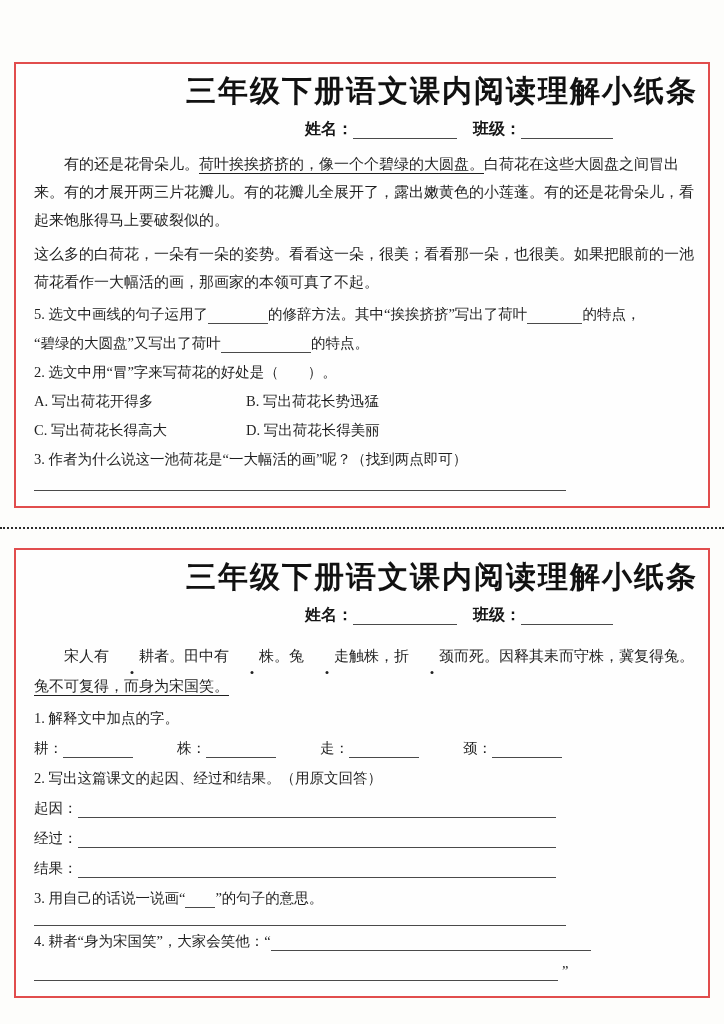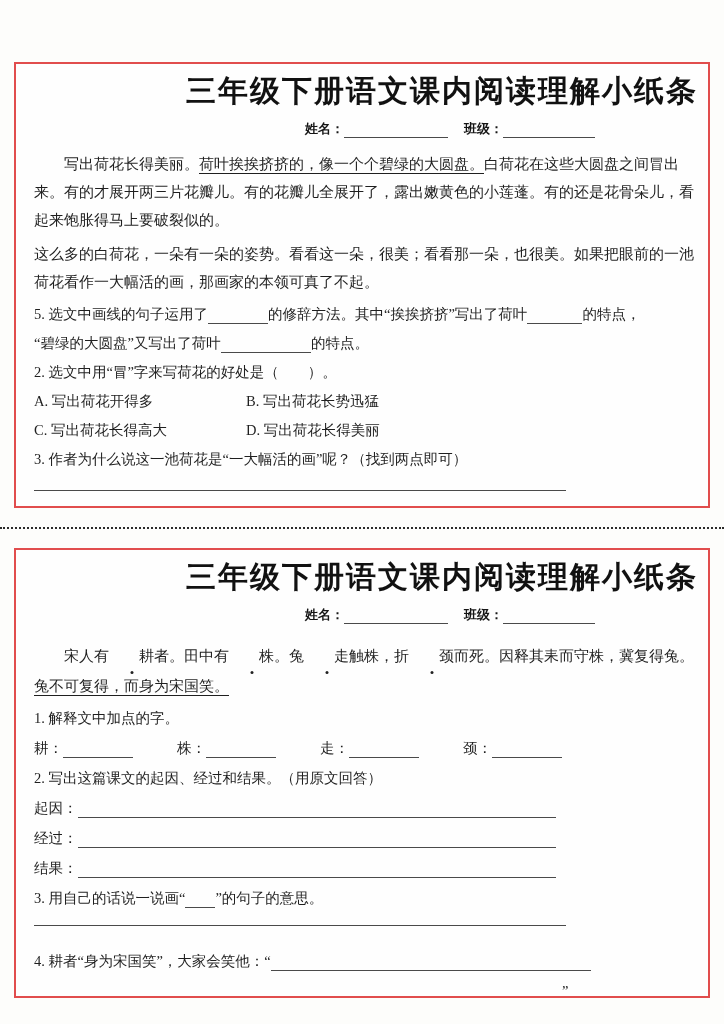--- a/index.html
+++ b/index.html
@@ -22,21 +22,21 @@
   #sheet2 { top:548px; height:450px; }
 
   .title {
     margin:0; font-family:"Liberation Sans","DejaVu Sans",sans-serif;
     font-weight:bold; font-size:30px; line-height:38px;
     text-align:right; letter-spacing:2px; color:#111;
   }
   .name-row {
     margin:4px 0 0 271px; height:30px; line-height:30px;
     font-family:"Liberation Sans","DejaVu Sans",sans-serif;
-    font-weight:bold; font-size:13px; white-space:nowrap; color:#151515;
+    font-weight:bold; font-size:16px; white-space:nowrap; color:#151515;
   }
   .blank {
     display:inline-block; height:1em;
     border-bottom:1.5px solid #4a4a4a;
     vertical-align:-5px;
   }
   .name-blank  { width:104px; margin-right:16px; }
   .class-blank { width:92px; }
 
   .passage { margin:6px 0 0; font-size:15px; }
@@ -90,21 +90,21 @@
 </head>
 <body>
 
 <div class="sheet" id="sheet1">
   <h1 class="title">三年级下册语文课内阅读理解小纸条</h1>
 
   <div class="name-row">
     <span>姓名：</span><span class="blank name-blank"></span><span>班级：</span><span class="blank class-blank"></span>
   </div>
 
-  <p class="passage indent"><span>写出荷花长得美丽。</span><span class="ul">荷叶挨挨挤挤的，像一个个碧绿的大圆盘。</span><span>白荷花在这些大圆盘之间冒出来。有的才展开两三片花瓣儿。有的花瓣儿全展开了，露出嫩黄色的小莲蓬。有的还是花骨朵儿，看起来饱胀得马上要破裂似的。</span></p>
+  <p class="passage indent"><span>有的还是花骨朵儿。</span><span class="ul">荷叶挨挨挤挤的，像一个个碧绿的大圆盘。</span><span>白荷花在这些大圆盘之间冒出来。有的才展开两三片花瓣儿。有的花瓣儿全展开了，露出嫩黄色的小莲蓬。有的还是花骨朵儿，看起来饱胀得马上要破裂似的。</span></p>
   <p class="passage">这么多的白荷花，一朵有一朵的姿势。看看这一朵，很美；看看那一朵，也很美。如果把眼前的一池荷花看作一大幅活的画，那画家的本领可真了不起。</p>
 
   <p class="q mt4"><span>5. 选文中画线的句子运用了</span><span class="blank b60"></span><span>的修辞方法。其中“挨挨挤挤”写出了荷叶</span><span class="blank b55"></span><span>的特点，</span></p>
   <p class="q"><span>“碧绿的大圆盘”又写出了荷叶</span><span class="blank b90"></span><span>的特点。</span></p>
 
   <p class="q">2. 选文中用“冒”字来写荷花的好处是（　　）。</p>
 
   <div class="opts">
     <span>A. 写出荷花开得多</span>
     <span>B. 写出荷花长势迅猛</span>
@@ -142,15 +142,15 @@
   <p class="q">2. 写出这篇课文的起因、经过和结果。（用原文回答）</p>
 
   <div class="ans-row"><span>起因：</span><span class="blank"></span></div>
   <div class="ans-row"><span>经过：</span><span class="blank"></span></div>
   <div class="ans-row"><span>结果：</span><span class="blank"></span></div>
 
   <p class="q"><span>3. 用自己的话说一说画“</span><span class="blank b30"></span><span>”的句子的意思。</span></p>
 
   <div class="ansline ansline-solo2"></div>
 
-  <p class="q" style="margin-top:20px"><span>4. 耕者“身为宋国笑”，大家会笑他：“</span><span class="blank b320"></span></p>
+  <p class="q" style="margin-top:0"><span>4. 耕者“身为宋国笑”，大家会笑他：“</span><span class="blank b320"></span></p>
   <p class="q4-line2"><span class="blank b524"></span><span class="close-quote">”</span></p>
 </div>
 
 </body></html>

